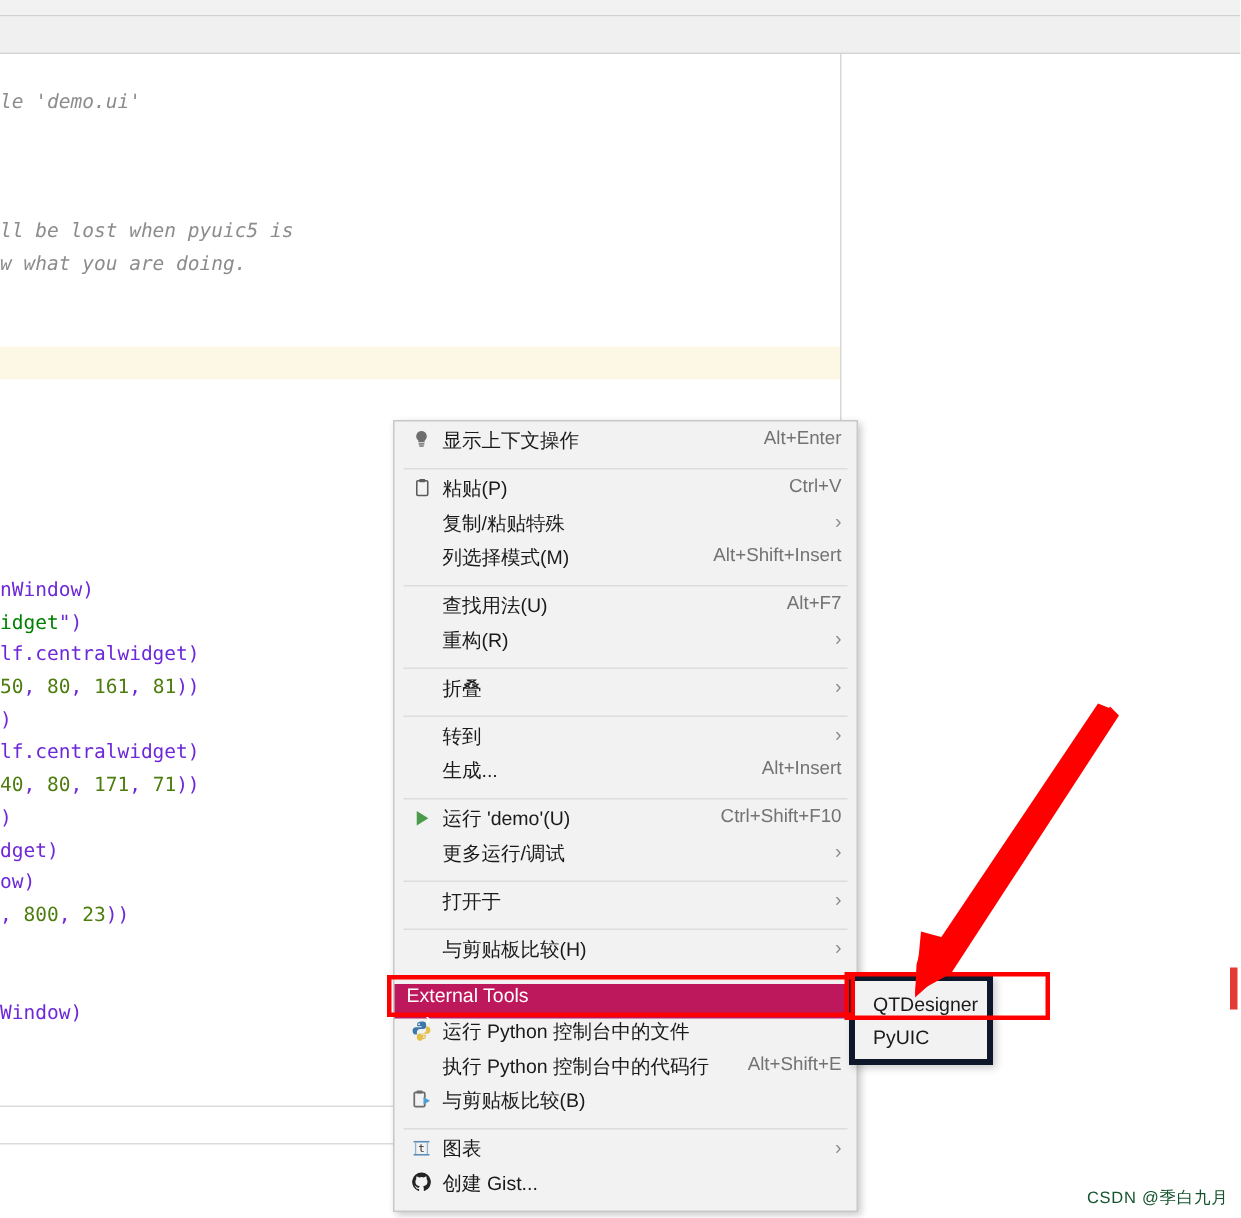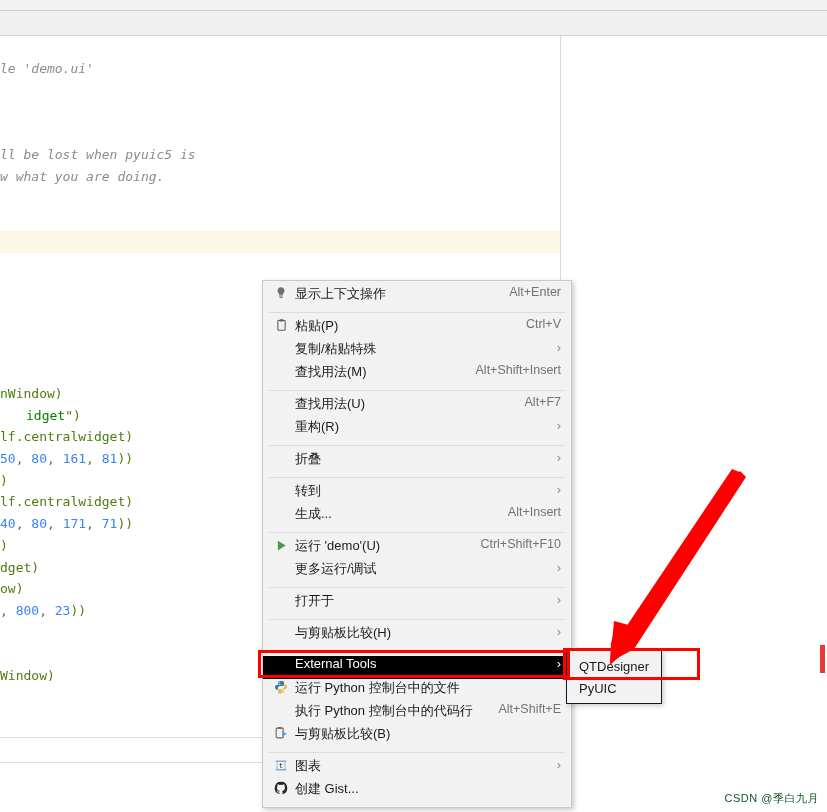--- a/index.html
+++ b/index.html
@@ -52,23 +52,23 @@
     width: 560px; height: 700px;
     font-family: "DejaVu Sans Mono", monospace;
     font-size: 13px;
     line-height: 21.7px;
     white-space: pre;
     color: #000000;
   }
   .code-line { height: 21.7px; padding-left: 0px; }
   .hl-line { background: #fdf7e6; }
   .c-comment { color: #8c8c8c; font-style: italic; }
-  .c-string  { color: #008000; padding-left: 26px; }
-  .c-number  { color: #3b82f6; }
-  .c-plain   { color: #4d7c0f; }
+  .c-string  { color: #008000; }
+  .c-number  { color: #4d7c0f; }
+  .c-plain   { color: #6d28d9; }
 
   
   .ctx-menu {
     position: absolute; left: 262px; top: 280px;
     width: 310px;
     background: #f2f2f2;
     border: 1px solid #c8c8c8;
     box-shadow: 2px 2px 5px rgba(0,0,0,0.22);
     font-size: 13px;
     color: #1a1a1a;
@@ -76,42 +76,42 @@
     box-sizing: border-box;
   }
   .mi {
     position: relative;
     display: flex; align-items: flex-start;
     height: 23px;
     padding: 0 10px 0 8px;
     box-sizing: border-box;
     cursor: default;
   }
-  .mi.sel { background: #000000; color: #ffffff; }
+  .mi.sel { background: #be185d; color: #ffffff; flex-direction: column; }
   .mi-icon {
     width: 20px; min-width: 20px; height: 16px;
     display: flex; align-items: center; justify-content: center;
     margin-right: 4px;
   }
   .mi-label { flex: 1; white-space: nowrap; font-size: 13px; }
   .mi-accel {
     color: #737373; font-size: 12.5px; margin-left: 14px; white-space: nowrap;
   }
   .mi-arrow { color: #8d8d8d; font-size: 13px; margin-left: 12px; }
   .mi.sel .mi-arrow { color: #ffffff; }
   .mi-sep {
     height: 1px; background: #dcdcdc; margin: 4px 6px 4px 6px;
   }
 
   
   .sub-menu {
     position: absolute; left: 566px; top: 650px;
     width: 96px;
     background: #f2f2f2;
-    border: 1px solid #0f172a;
+    border: 4px solid #0f172a;
     box-shadow: 2px 2px 5px rgba(0,0,0,0.2);
     font-size: 13px;
     padding: 4px 0;
     box-sizing: border-box;
   }
   .sub-item {
     height: 22px; display: flex; align-items: center;
     padding-left: 12px; color: #1a1a1a; white-space: nowrap;
     cursor: default;
   }
@@ -174,21 +174,21 @@
         <span class="mi-label">粘贴(P)</span>
         <span class="mi-accel">Ctrl+V</span>
       </div>
       <div class="mi">
         <span class="mi-icon"></span>
         <span class="mi-label">复制/粘贴特殊</span>
         <span class="mi-arrow">›</span>
       </div>
       <div class="mi">
         <span class="mi-icon"></span>
-        <span class="mi-label">查找用法(M)</span>
+        <span class="mi-label">列选择模式(M)</span>
         <span class="mi-accel">Alt+Shift+Insert</span>
       </div>
       <div class="mi-sep"></div>
       <div class="mi">
         <span class="mi-icon"></span>
         <span class="mi-label">查找用法(U)</span>
         <span class="mi-accel">Alt+F7</span>
       </div>
       <div class="mi">
         <span class="mi-icon"></span>

